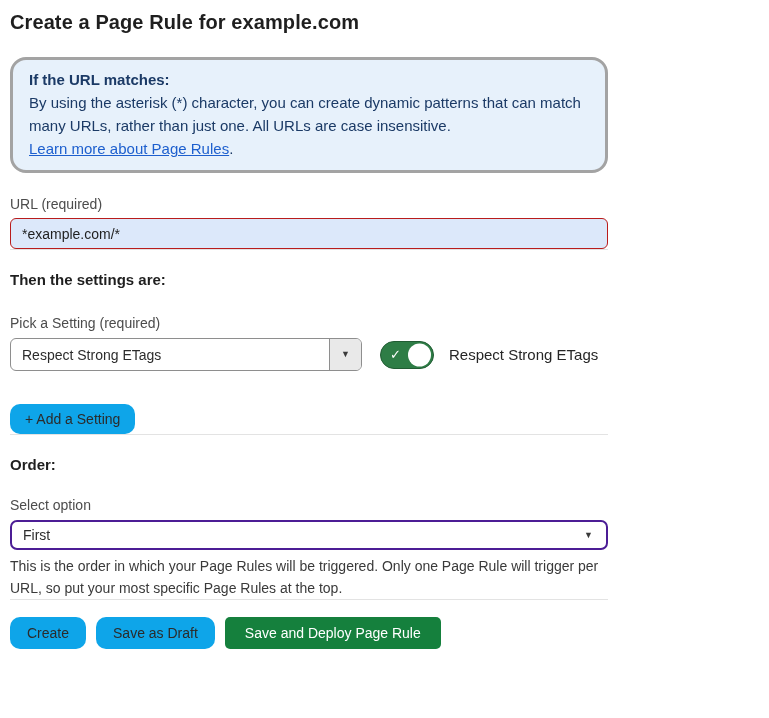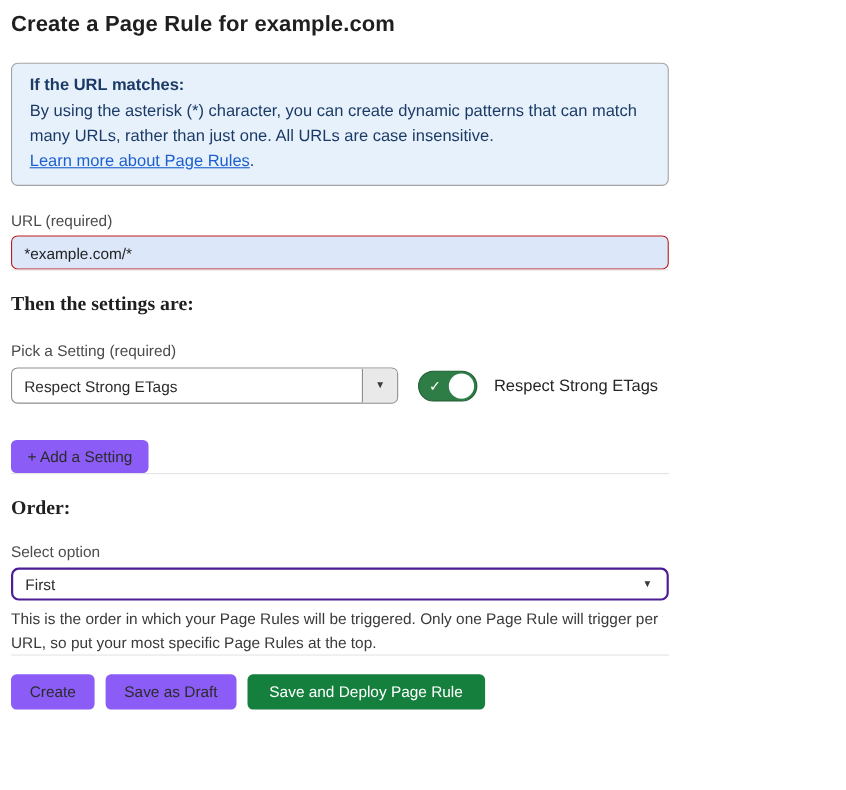--- a/index.html
+++ b/index.html
@@ -20,22 +20,22 @@
     font-size: 20px;
     line-height: 24px;
     font-weight: 700;
     color: #1f1f1f;
     letter-spacing: 0.1px;
   }
   
   .info-box {
     margin-top: 23px;
     background: #e7f1fb;
-    border: 1px solid #a3a3a3;
-    border-radius: 6px;
+    border: 3px solid #a3a3a3;
+    border-radius: 16px;
     padding: 8px 16px 10px 16px;
     color: #1b3a66;
     font-size: 15px;
     line-height: 23px;
   }
   .info-heading { font-weight: 700; }
   .info-link {
     color: #1d5fce;
     text-decoration: underline;
     cursor: pointer;
@@ -64,25 +64,24 @@
   hr.divider {
     border: 0;
     border-top: 1px solid #e3e3e3;
     margin: 0;
   }
   .d1 { margin-top: 39px; }
   .d2 { margin-top: 18px; }
   .d3 { margin-top: 14px; }
   h2.section-heading {
     margin: 21px 0 0 0;
-    font-size: 18px;
+    font-size: 15px;
     line-height: 18px;
     font-weight: 700;
     color: #1f1f1f;
-    font-family: Liberation Serif, serif;
   }
   .field-label.tight { margin-top: 26px; }
   
   .setting-row {
     margin-top: 7px;
     display: flex;
     align-items: center;
   }
   .dropdown {
     width: 352px;
@@ -156,22 +155,23 @@
   
   .btn {
     border: none;
     border-radius: 5px;
     font-size: 14px;
     font-family: inherit;
     cursor: pointer;
     line-height: 16px;
   }
   .btn.gray {
-    background: #8b5cf6;
+    background: #0ea5e9;
     color: #2b2b2b;
+    border-radius: 10px;
   }
   .btn.primary {
     background: #15803d;
     color: #ffffff;
   }
   .add-btn {
     margin-top: 33px;
     padding: 7px 15px;
     height: 30px;
     background: #d9d9d9;

